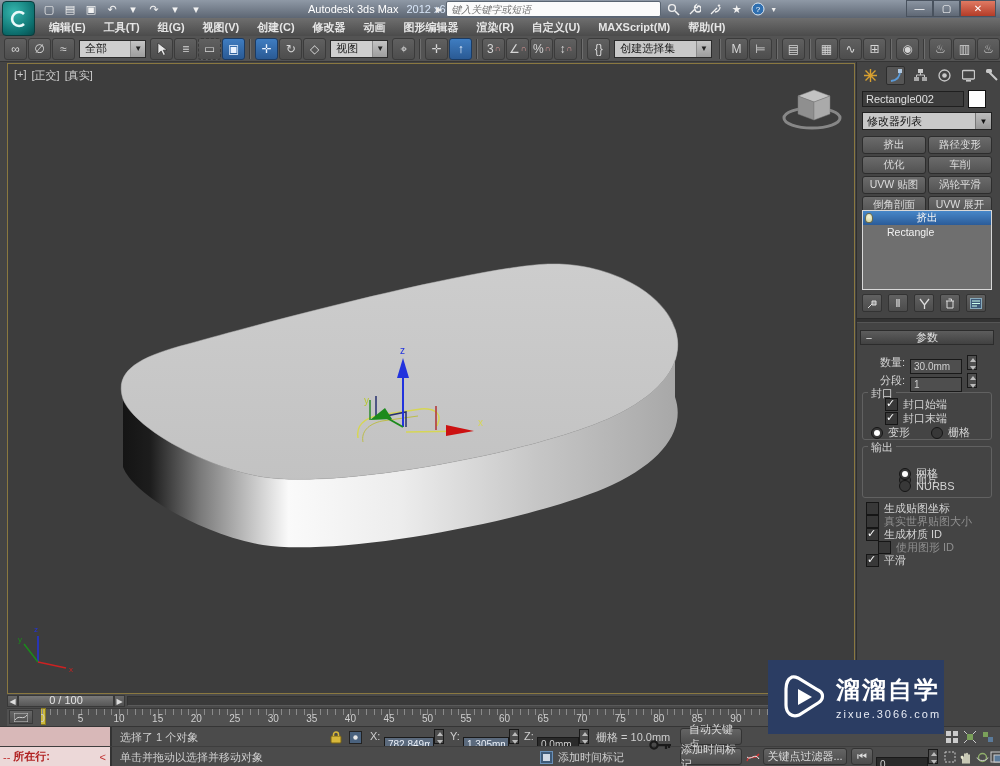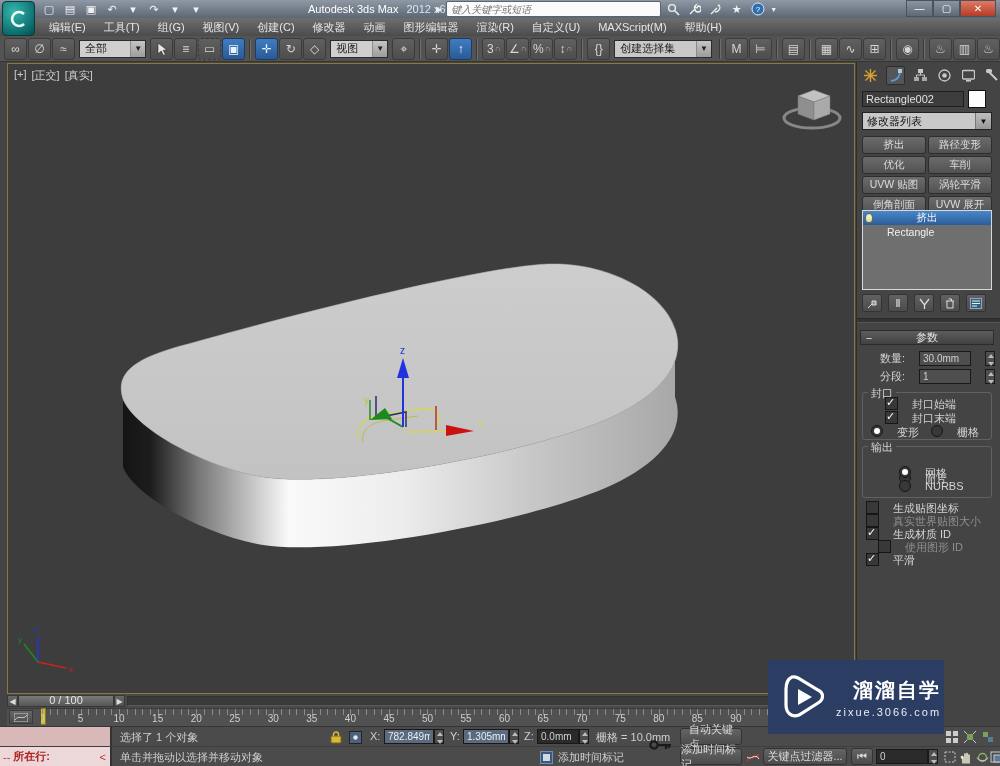--- a/index.html
+++ b/index.html
@@ -22,21 +22,21 @@
   #searchbox{width:205px;height:14px;background:#fbfbfb;border:1px solid #5a6572;border-radius:2px;
         font-style:italic;color:#8a8a8a;font-size:10px;padding:0 4px;font-family:inherit;}
   .sicon{width:17px;height:15px;display:flex;align-items:center;justify-content:center;color:#f0f0f0;}
   #winbtns{left:906px;top:0;display:flex;}
   .wbtn{width:25px;height:15px;display:flex;align-items:center;justify-content:center;color:#fff;
         background:linear-gradient(#8a94a1,#5f6875);border:1px solid #49525e;font-size:10px;}
   .wbtn.close{background:linear-gradient(#e07a63,#b33c28);width:34px;}
   
   #menubar{left:0;top:18px;width:1000px;height:18px;background:linear-gradient(#6e6e6e,#4b4b4b);
         display:flex;align-items:center;padding-left:40px;box-sizing:border-box;}
-  .menuitem{padding:0 9px;height:18px;display:flex;align-items:center;color:#e6e6e6;cursor:default;}
+  .menuitem{padding:0 9px;height:18px;display:flex;align-items:center;color:#e6e6e6;cursor:default;font-weight:bold;}
   
   #toolbar{left:0;top:36px;width:1000px;height:26px;background:#535353;border-bottom:1px solid #353535;
         display:flex;align-items:center;padding-left:4px;box-sizing:border-box;gap:1px;}
   .tbtn{min-width:23px;height:22px;display:flex;align-items:center;justify-content:center;
         background:linear-gradient(#606060,#4d4d4d);border:1px solid #3b3b3b;border-radius:3px;
         color:#d6d6d6;font-size:12px;box-sizing:border-box;}
   .tbtn.act{background:linear-gradient(#3f7dc1,#2a5a94);border-color:#1b3b63;color:#eaf3ff;}
   .sep{width:0;height:20px;border-left:1px solid #3a3a3a;border-right:1px solid #6e6e6e;margin:0 3px;}
   .combo{height:18px;background:#cfcfcf;color:#1a1a1a;border:1px solid #2c2c2c;display:flex;
         align-items:center;padding-left:5px;box-sizing:border-box;}
@@ -62,21 +62,21 @@
   #ruler{left:41px;top:708px;width:806px;height:18px;overflow:hidden;}
   #ruler .ticks{position:absolute;left:1px;top:1px;width:780px;height:6px;
         background-image:repeating-linear-gradient(90deg,#8a8a8a 0 1px,transparent 1px 7.71px);}
   #framemarker{position:absolute;left:-3px;top:0;width:8px;height:17px;background:#cdb93c;border:1px solid #8a7a1e;box-sizing:border-box;}
   .tick-label{position:absolute;top:5px;transform:translateX(-50%);color:#cfcfcf;font-size:10px;}
   
   #status1{left:0;top:726px;width:1000px;height:20px;background:#4b4b4b;border-top:1px solid #353535;}
   #status2{left:0;top:746px;width:1000px;height:20px;background:#4b4b4b;border-top:1px solid #3e3e3e;}
   .listener{position:absolute;left:0;width:112px;height:19px;box-sizing:border-box;border-right:2px solid #333;}
   .fld{background:#2a2a2a;border:1px solid #191919;color:#cfcfcf;height:15px;font-size:10px;
-        padding:0 3px;box-sizing:border-box;font-family:inherit;}
+        padding:0 3px;box-sizing:border-box;font-family:inherit;margin-top:8px;}
   .fld.hl{background:#5b6a7d;color:#e8eef6;}
   .spin{display:inline-flex;flex-direction:column;width:10px;height:15px;border:1px solid #191919;
         background:#4e4e4e;box-sizing:border-box;}
   .spin i{flex:1;display:block;position:relative;}
   .spin i::after{content:"";position:absolute;left:2px;border-left:3px solid transparent;border-right:3px solid transparent;}
   .spin i.up::after{top:2px;border-bottom:4px solid #bbb;}
   .spin i.dn::after{top:3px;border-top:4px solid #bbb;}
   .sbtn{position:absolute;height:17px;background:linear-gradient(#646464,#4c4c4c);border:1px solid #333;
         border-radius:3px;color:#ddd;display:flex;align-items:center;justify-content:center;box-sizing:border-box;}
   .sbtn.blue{background:linear-gradient(#3c6ea8,#2b578c);border-color:#1c3a5e;color:#fff;}
@@ -105,32 +105,32 @@
   .bulb::after{content:"";width:6px;height:8px;background:radial-gradient(circle at 50% 35%,#f4f4d8,#cfcf9a);
         border-radius:50% 50% 40% 40%;border:1px solid #6a6a4a;}
   #stacktools{left:862px;top:294px;display:flex;gap:6px;align-items:center;}
   .stool{width:18px;height:16px;display:flex;align-items:center;justify-content:center;color:#d8d8d8;
         background:linear-gradient(#616161,#4c4c4c);border:1px solid #333;border-radius:2px;font-size:10px;}
   #panelsep{left:857px;top:318px;width:143px;height:3px;background:#333;border-top:1px solid #2a2a2a;border-bottom:1px solid #555;}
   #rollout{left:860px;top:330px;width:134px;height:15px;background:linear-gradient(#5d5d5d,#414141);
         border:1px solid #2c2c2c;display:flex;align-items:center;box-sizing:border-box;color:#e4e4e4;}
   #rollout .minus{width:16px;text-align:center;}
   #rollout .rtitle{flex:1;text-align:center;padding-right:16px;}
-  .prow{position:absolute;display:flex;gap:14px;color:#d4d4d4;}
+  .prow{position:absolute;display:flex;align-items:center;gap:5px;color:#d4d4d4;}
   .grp{position:absolute;border:1px solid #616161;border-radius:3px;}
   .grp .gtitle{position:absolute;top:-7px;left:5px;background:#444;padding:0 3px;color:#d4d4d4;}
   .cb{width:11px;height:11px;background:#383838;border:1px solid #161616;display:inline-block;position:relative;flex:none;}
   .cb.on::after{content:"✓";position:absolute;left:0px;top:-2px;font-size:11px;color:#fff;font-weight:bold;}
   .rb{width:10px;height:10px;background:#383838;border:1px solid #161616;border-radius:50%;display:inline-block;position:relative;flex:none;}
   .rb.on::after{content:"";position:absolute;left:2px;top:2px;width:6px;height:6px;border-radius:50%;background:#fff;}
   .dim{color:#8f8f8f;}
   
   #watermark{left:768px;top:660px;width:176px;height:74px;background:#2b3d63;display:flex;align-items:center;
         gap:10px;padding-left:14px;box-sizing:border-box;z-index:10;}
-  #wmtext .t1{font-size:20px;font-weight:bold;color:#fff;letter-spacing:2px;text-align:right;}
+  #wmtext .t1{font-size:24px;font-weight:bold;color:#fff;letter-spacing:2px;}
   #wmtext .t2{font-size:11px;color:#e8ecf5;letter-spacing:2px;margin-top:2px;}
   
   .nav{position:absolute;width:16px;height:16px;display:flex;align-items:center;justify-content:center;color:#cfcfcf;}
 </style>
 </head>
 <body>
 
 <div id="app">
 
   <div id="titlebar" class="abs">

